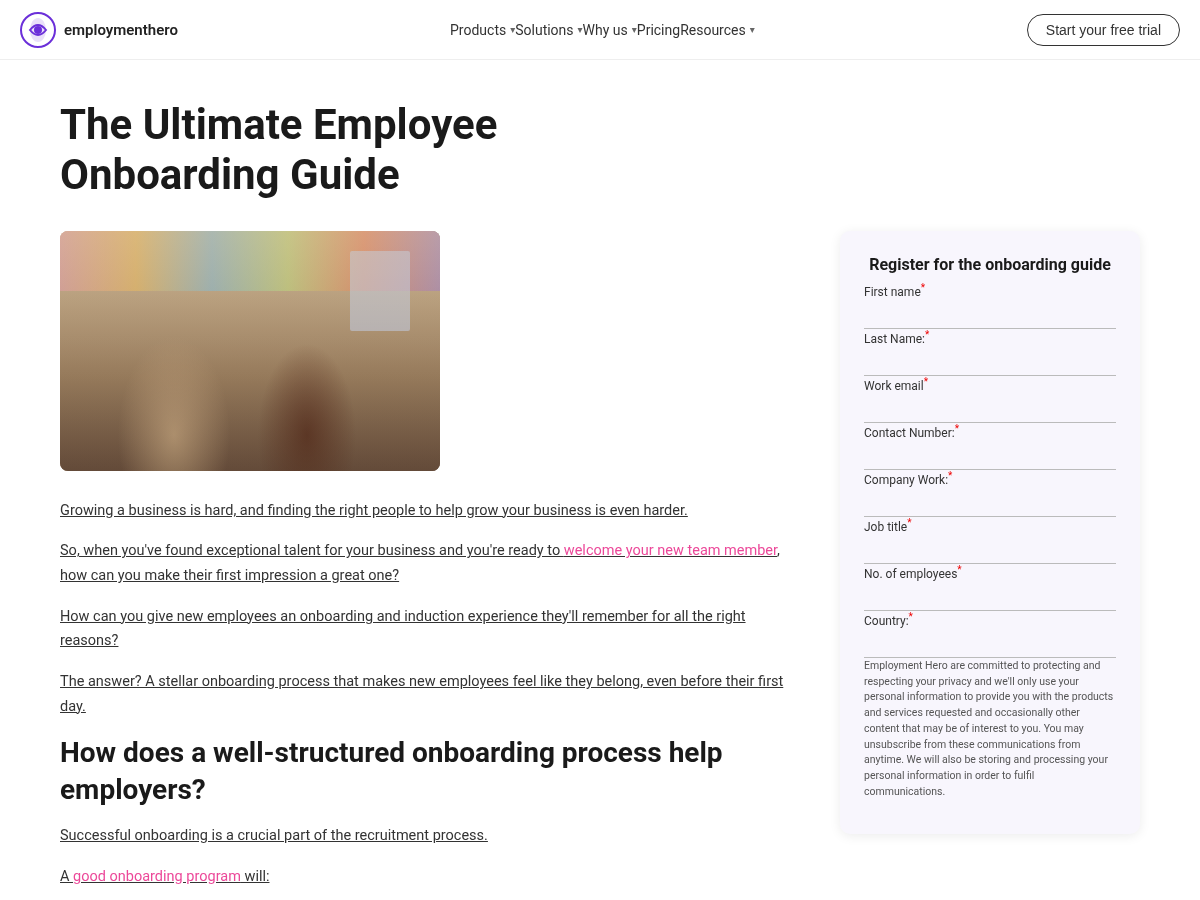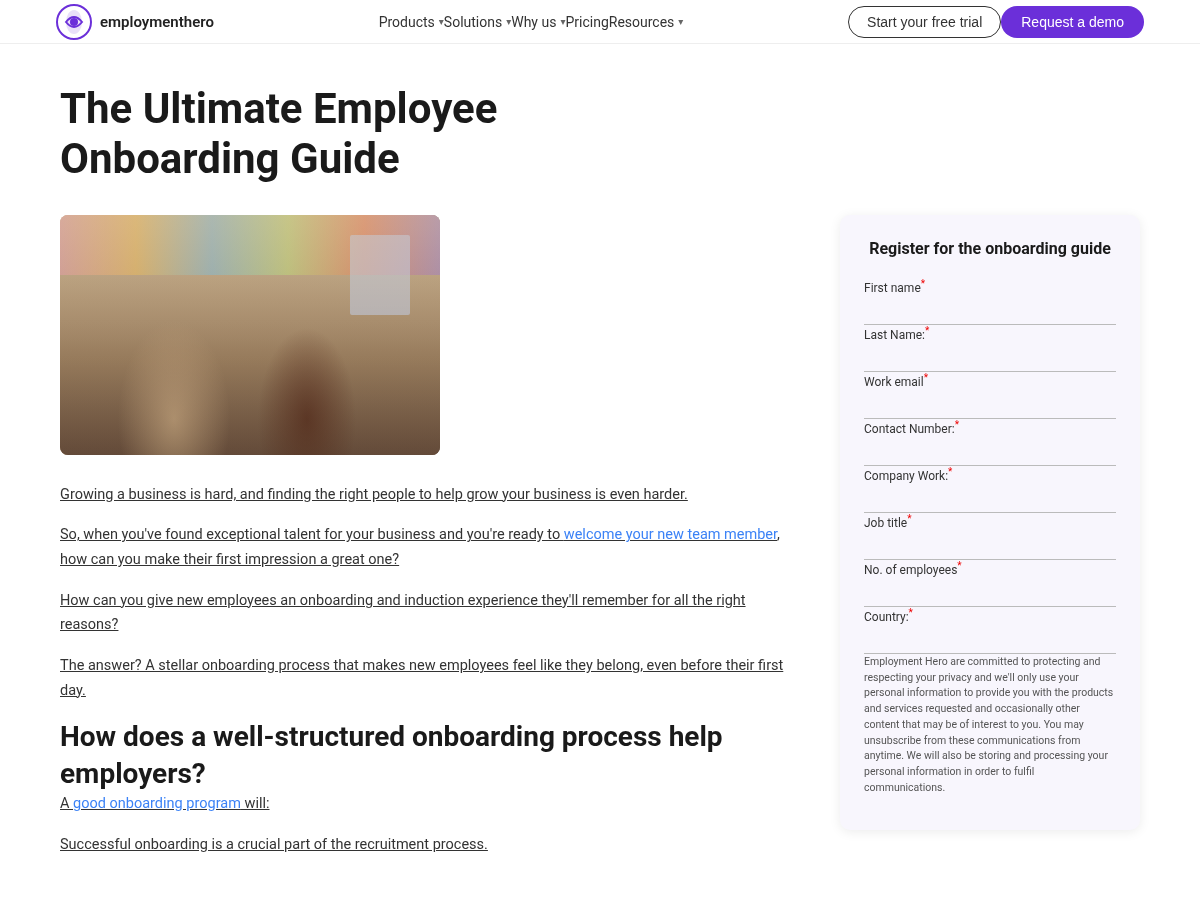--- a/index.html
+++ b/index.html
@@ -1,21 +1,21 @@
 <!DOCTYPE html>
 <html><head>
   <meta charset="utf-8">
   <style>
     * { box-sizing: border-box; margin: 0; padding: 0; }
     body { font-family: -apple-system, BlinkMacSystemFont, 'Segoe UI', Roboto, sans-serif; background: #fff; color: #222; font-size: 15px; }
 
     
     .navbar {
       display: flex; align-items: center; justify-content: space-between;
-      padding: 0 56px; height: 44px; border-bottom: 1px solid #eee; background: #fff;
+      padding: 0 20px; height: 60px; border-bottom: 1px solid #eee; background: #fff;
       position: sticky; top: 0; z-index: 100;
     }
     .nav-logo { display: flex; align-items: center; gap: 8px; text-decoration: none; }
     .nav-logo-icon { width: 36px; height: 36px; }
     .nav-logo-text { font-size: 15px; font-weight: 600; color: #222; }
     .nav-links { display: flex; align-items: center; }
     .nav-link { display: flex; align-items: center; gap: 4px; font-size: 14px; color: #333; text-decoration: none; cursor: pointer; }
     .chevron { font-size: 10px; color: #666; }
     .nav-actions { display: flex; align-items: flex-end; gap: 0; }
     .btn-outline {
@@ -63,30 +63,30 @@
       position: absolute; top: 0; left: 0; right: 0; height: 60px;
       background: linear-gradient(90deg, #e8a0b0 0%, #f0c060 20%, #80c0e0 40%, #c0e080 60%, #f08060 80%, #a080d0 100%);
       opacity: 0.7;
     }
     .hero-img-window {
       position: absolute; top: 20px; right: 30px; width: 60px; height: 80px;
       background: rgba(200,220,255,0.6); border-radius: 2px;
     }
 
     .article-body p { font-size: 14.5px; color: #333; line-height: 1.7; margin-bottom: 16px; text-decoration: underline; }
-    .article-link { color: #3b82f6; text-decoration: none; }
-    .section-heading { font-size: 28px; font-weight: 700; line-height: 1.3; color: #1a1a1a; margin-bottom: 0; margin-top: 10px; }
+    .article-link { color: #ec4899; text-decoration: none; }
+    .section-heading { font-size: 28px; font-weight: 700; line-height: 1.3; color: #1a1a1a; margin-bottom: 16px; margin-top: 10px; }
 
     
     .right-col { width: 300px; flex-shrink: 0; }
     .form-card {
       background: #f8f6fd; border-radius: 10px; padding: 24px 24px 20px;
       box-shadow: 0 2px 12px rgba(0,0,0,0.08);
     }
-    .form-title { font-size: 16px; font-weight: 700; text-align: center; color: #1a1a1a; margin-bottom: 20px; }
+    .form-title { font-size: 16px; font-weight: 700; text-align: center; color: #1a1a1a; margin-bottom: 8px; }
     .form-field { }
     .field-label {
       display: block; font-size: 12px; color: #333; margin-bottom: 4px;
     }
     .field-label sup { color: #e00; font-size: 10px; }
     .field-input {
       width: 100%; border: none; border-bottom: 1.5px solid #bbb;
       background: transparent; padding: 5px 0; font-size: 13px; color: #333;
       outline: none;
     }
@@ -126,21 +126,20 @@
       <span>Pricing</span>
     </a>
     <a class="nav-link" href="#">
       <span>Resources</span>
       <span class="chevron">▾</span>
     </a>
   </div>
 
   <div class="nav-actions">
     <button class="btn-outline">Start your free trial</button>
-    <button class="btn-primary">Request a demo</button>
   </div>
 </nav>
 
 <div class="page-wrapper">
   <h1 class="page-title">The Ultimate Employee Onboarding Guide</h1>
 
   <div class="content-row">
 
     <div class="left-col">
 
@@ -154,24 +153,24 @@
       <div class="article-body">
         <p>Growing a business is hard, and finding the right people to help grow your business is even harder.</p>
         <p>
           <span>So, when you've found exceptional talent for your business and you're ready to </span><a class="article-link" href="#">welcome your new team member</a><span>, how can you make their first impression a great one?</span>
         </p>
         <p>How can you give new employees an onboarding and induction experience they'll remember for all the right reasons?</p>
         <p>The answer? A stellar onboarding process that makes new employees feel like they belong, even before their first day.</p>
 
         <h2 class="section-heading">How does a well-structured onboarding process help employers?</h2>
 
+        <p>Successful onboarding is a crucial part of the recruitment process.</p>
         <p>
           <span>A </span><a class="article-link" href="#">good onboarding program</a><span> will:</span>
         </p>
-        <p>Successful onboarding is a crucial part of the recruitment process.</p>
 
       </div>
     </div>
 
     <div class="right-col">
       <div class="form-card">
         <div class="form-title">Register for the onboarding guide</div>
 
         <div class="form-field">
           <label class="field-label">

